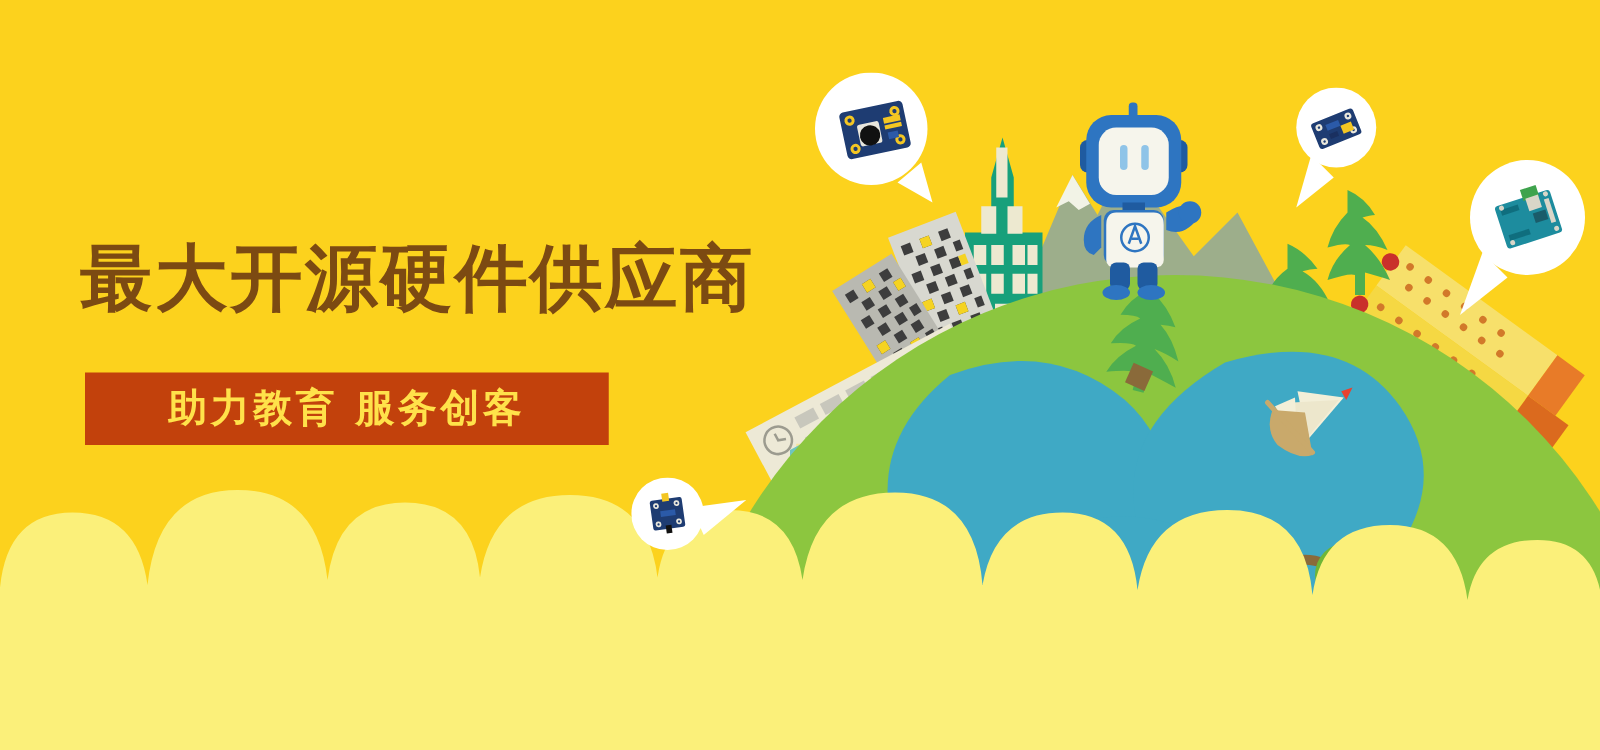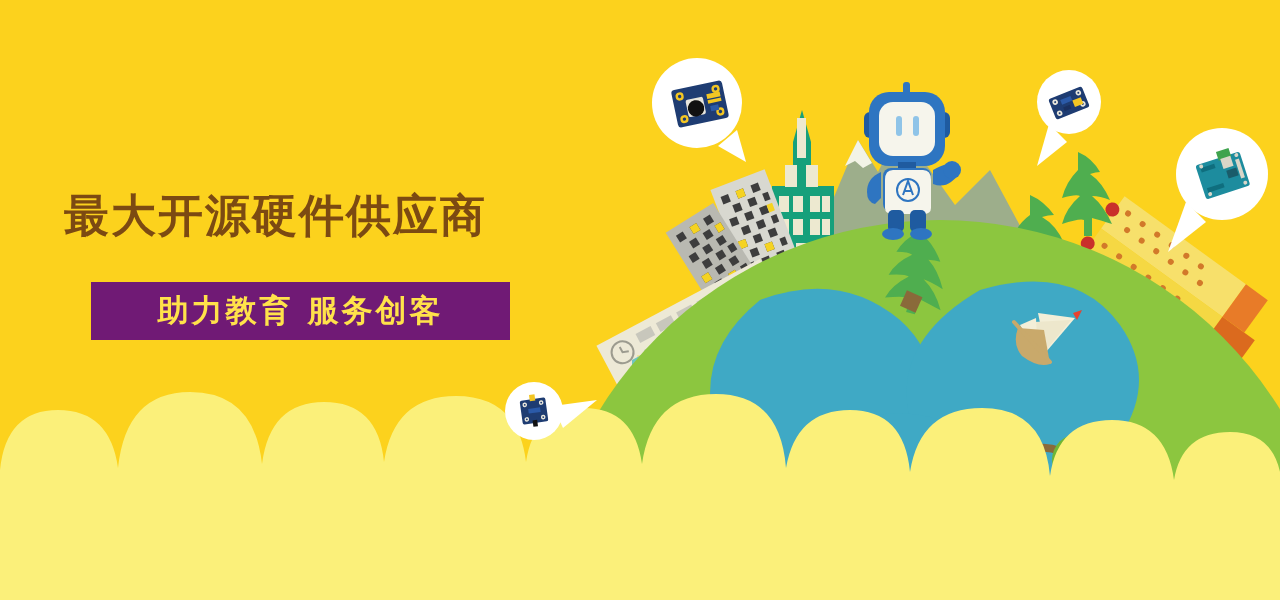--- a/index.html
+++ b/index.html
@@ -10,32 +10,32 @@
     overflow:hidden;
     background:#FCD21D;
   }
   .layer{position:absolute;left:0;top:0;width:1280px;height:600px;}
   .layer svg{display:block;width:1280px;height:600px;}
 
   
   .copy{position:absolute;left:0;top:0;width:640px;height:600px;z-index:40;}
   .headline{
     position:absolute;left:64px;top:192px;
-    font-size:45px;line-height:1.05;
+    font-size:58px;line-height:1.05;
     font-weight:bold;
     letter-spacing:2px;
     color:#7C4A12;
     white-space:nowrap;
     font-family:"DejaVu Sans","Liberation Sans",sans-serif;
   }
   .tagline-box{
-    position:absolute;left:68px;top:282px;
+    position:absolute;left:68px;top:298px;
     width:419px;height:58px;
-    background:#701a75;
-    display:flex;align-items:center;justify-content:center;margin-left:23px;
+    background:#c2410c;
+    display:flex;align-items:center;justify-content:center;
   }
   .tagline{
     font-size:31px;font-weight:bold;letter-spacing:3px;
     color:#FFE24A;white-space:nowrap;
     font-family:"DejaVu Sans","Liberation Sans",sans-serif;
   }
 
   
   .bubble{position:absolute;z-index:35;}
   .bubble .pcb{position:absolute;}

